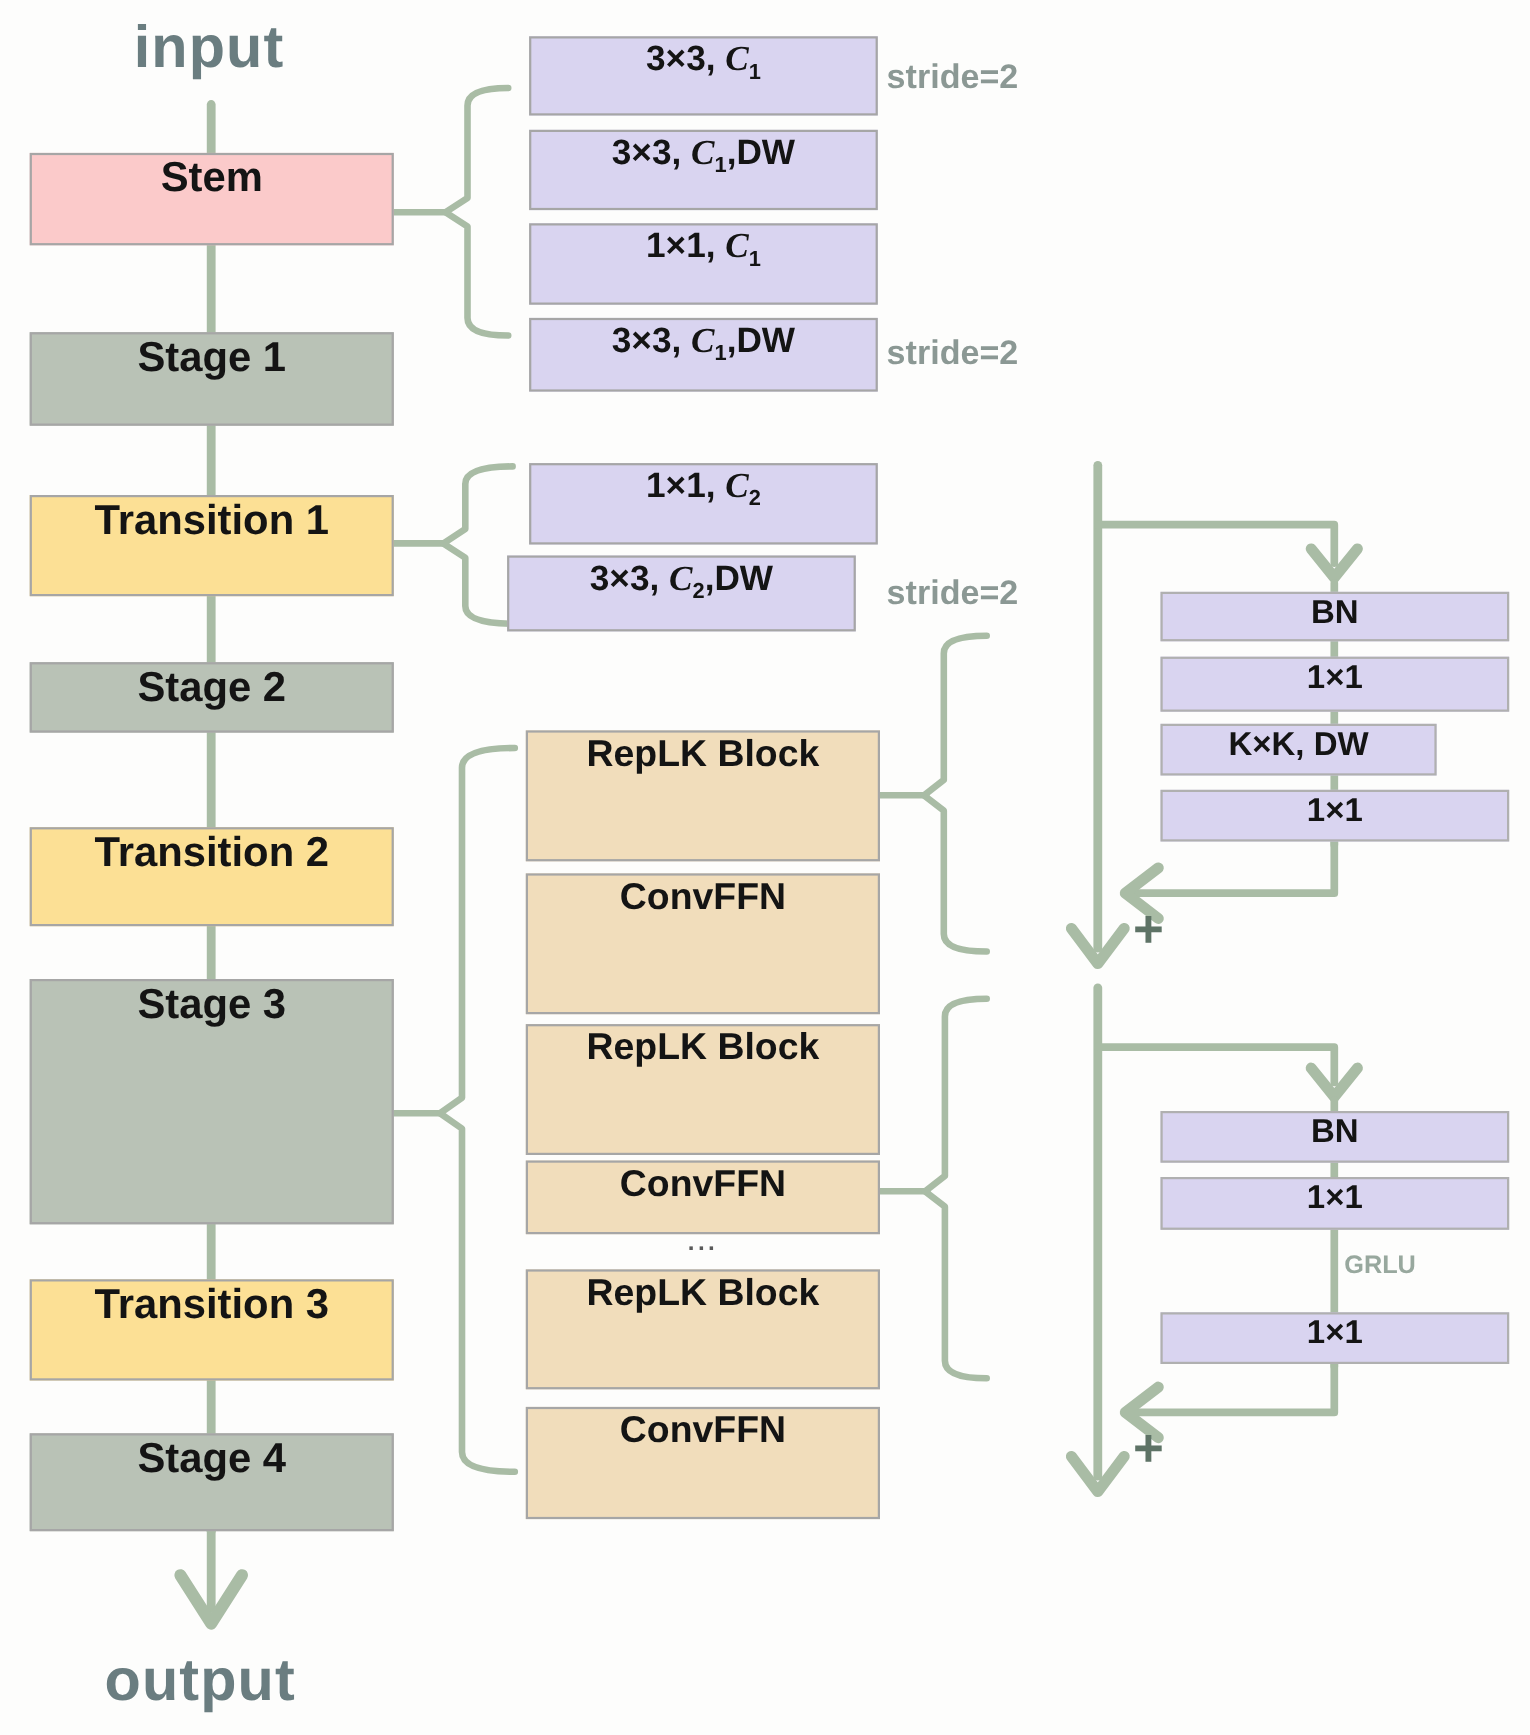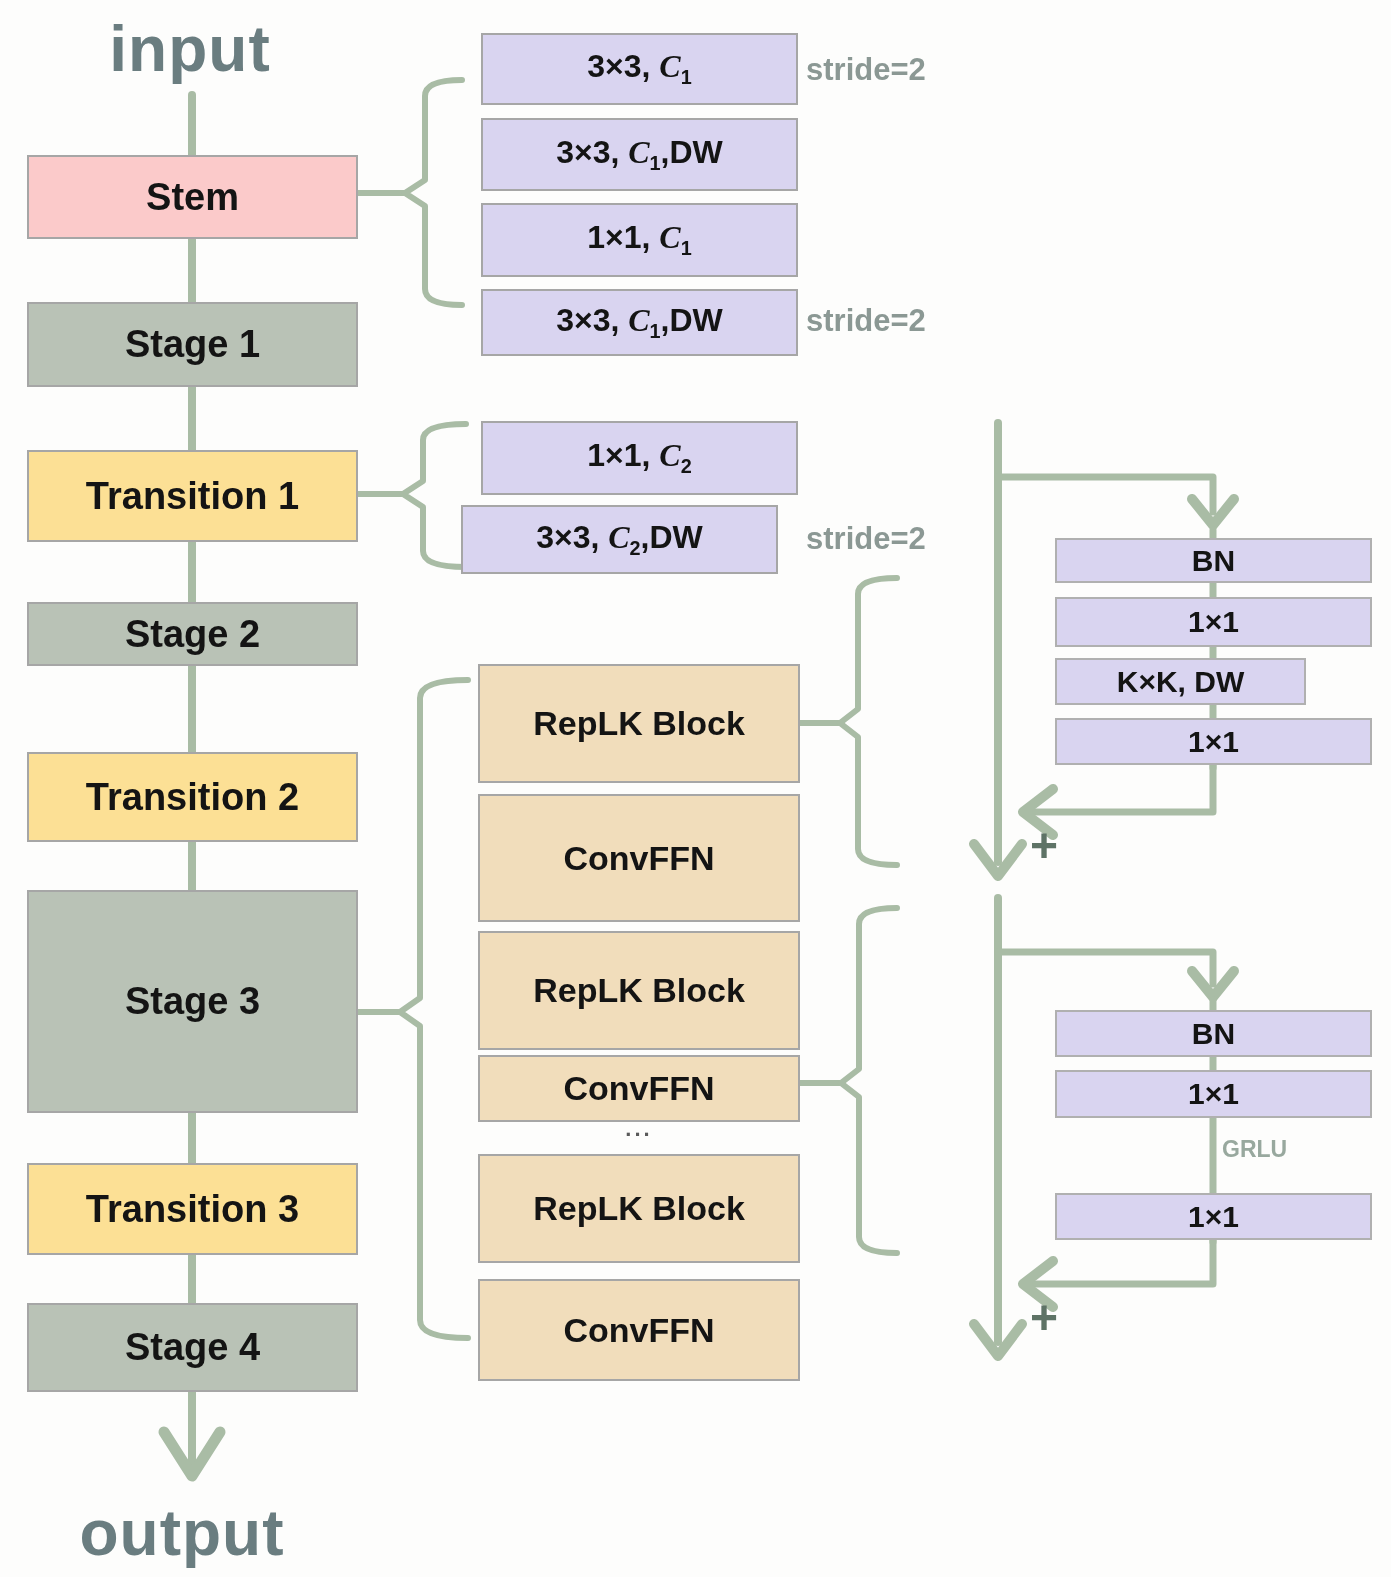--- a/index.html
+++ b/index.html
@@ -7,34 +7,34 @@
     --c-conv:#d9d4f0; --c-block:#f1ddbb; --c-border:#a6a6a6; --c-label:#6a7d80;
     --c-stride_text:#8b9894; --c-plus:#5e7366; --c-activation_text:#98a89e; --c-box_text:#141414;
   }
   html,body{margin:0;padding:0;}
   body{
     width:1391px;height:1577px;position:relative;background:#fdfdfc;
     font-family:"Liberation Sans", sans-serif; overflow:hidden;
   }
   svg.wires{position:absolute;left:0;top:0;z-index:0;}
   .box{
-    position:absolute;z-index:1;display:flex;align-items:center;justify-content:center;
+    position:absolute;z-index:1;display:flex;align-items:flex-start;justify-content:center;
     box-sizing:border-box;border:2px solid var(--c-border);color:var(--c-box_text);
     font-weight:bold;text-align:center;
   }
   .node{background:var(--c-stage);font-size:38px;}
   .node.stem{background:var(--c-stem);}
   .node.transition{background:var(--c-transition);}
   .conv{background:var(--c-conv);font-size:32px;}
   .blk{background:var(--c-block);font-size:34px;}
   .mini{background:var(--c-conv);font-size:30px;border-color:#b0b0b0;}
   .cv{font-family:"Liberation Serif", serif;font-style:italic;font-weight:bold;}
   .conv sub{font-size:0.62em;font-weight:bold;}
   .txt{position:absolute;z-index:2;font-weight:bold;}
-  .io{font-size:64px;color:var(--c-label);text-align:center;letter-spacing:1px;}
+  .io{font-size:54px;color:var(--c-label);text-align:center;letter-spacing:1px;}
   .stride{font-size:31px;color:var(--c-stride_text);}
   .plus{font-size:48px;color:var(--c-plus);}
   .grlu{font-size:23px;color:var(--c-activation_text);}
   .dots{font-size:22px;color:#5a5a5a;text-align:center;letter-spacing:3px;}
 </style>
 </head>
 <body>
 
 <svg class="wires" width="1391" height="1577" viewBox="0 0 1391 1577" fill="none" stroke="#a9bca5" stroke-width="7" stroke-linecap="round" stroke-linejoin="round">
 
@@ -70,21 +70,21 @@
   <path d="M 998 952 L 1213 952 L 1213 984"></path>
   <polyline points="1192,971 1213,997 1234,971" stroke-width="10"></polyline>
   <path d="M 1213 1000 L 1213 1242"></path>
   <path d="M 1213 1240 L 1213 1284 L 1030 1284"></path>
   <polyline points="1053,1261 1023,1284 1053,1307" stroke-width="10"></polyline>
 </svg>
 
 <div class="txt io" style="left:40px;top:12px;width:300px;position:absolute;">input</div>
 <div class="txt io" style="left:32px;top:1496px;width:300px;position:absolute;">output</div>
 
-<div class="box node stem" style="left:27px;top:155px;width:331px;height:84px;">Stem</div>
+<div class="box node stem" style="left:27px;top:139px;width:331px;height:84px;">Stem</div>
 <div class="box node" style="left:27px;top:302px;width:331px;height:85px;">Stage 1</div>
 <div class="box node transition" style="left:27px;top:450px;width:331px;height:92px;">Transition 1</div>
 <div class="box node" style="left:27px;top:602px;width:331px;height:64px;">Stage 2</div>
 <div class="box node transition" style="left:27px;top:752px;width:331px;height:90px;">Transition 2</div>
 <div class="box node" style="left:27px;top:890px;width:331px;height:223px;">Stage 3</div>
 <div class="box node transition" style="left:27px;top:1163px;width:331px;height:92px;">Transition 3</div>
 <div class="box node" style="left:27px;top:1303px;width:331px;height:89px;">Stage 4</div>
 
 <div class="box conv" style="left:481px;top:33px;width:317px;height:72px;">
   <span><span>3×3, </span><span class="cv">C</span><sub>1</sub><span></span></span>

